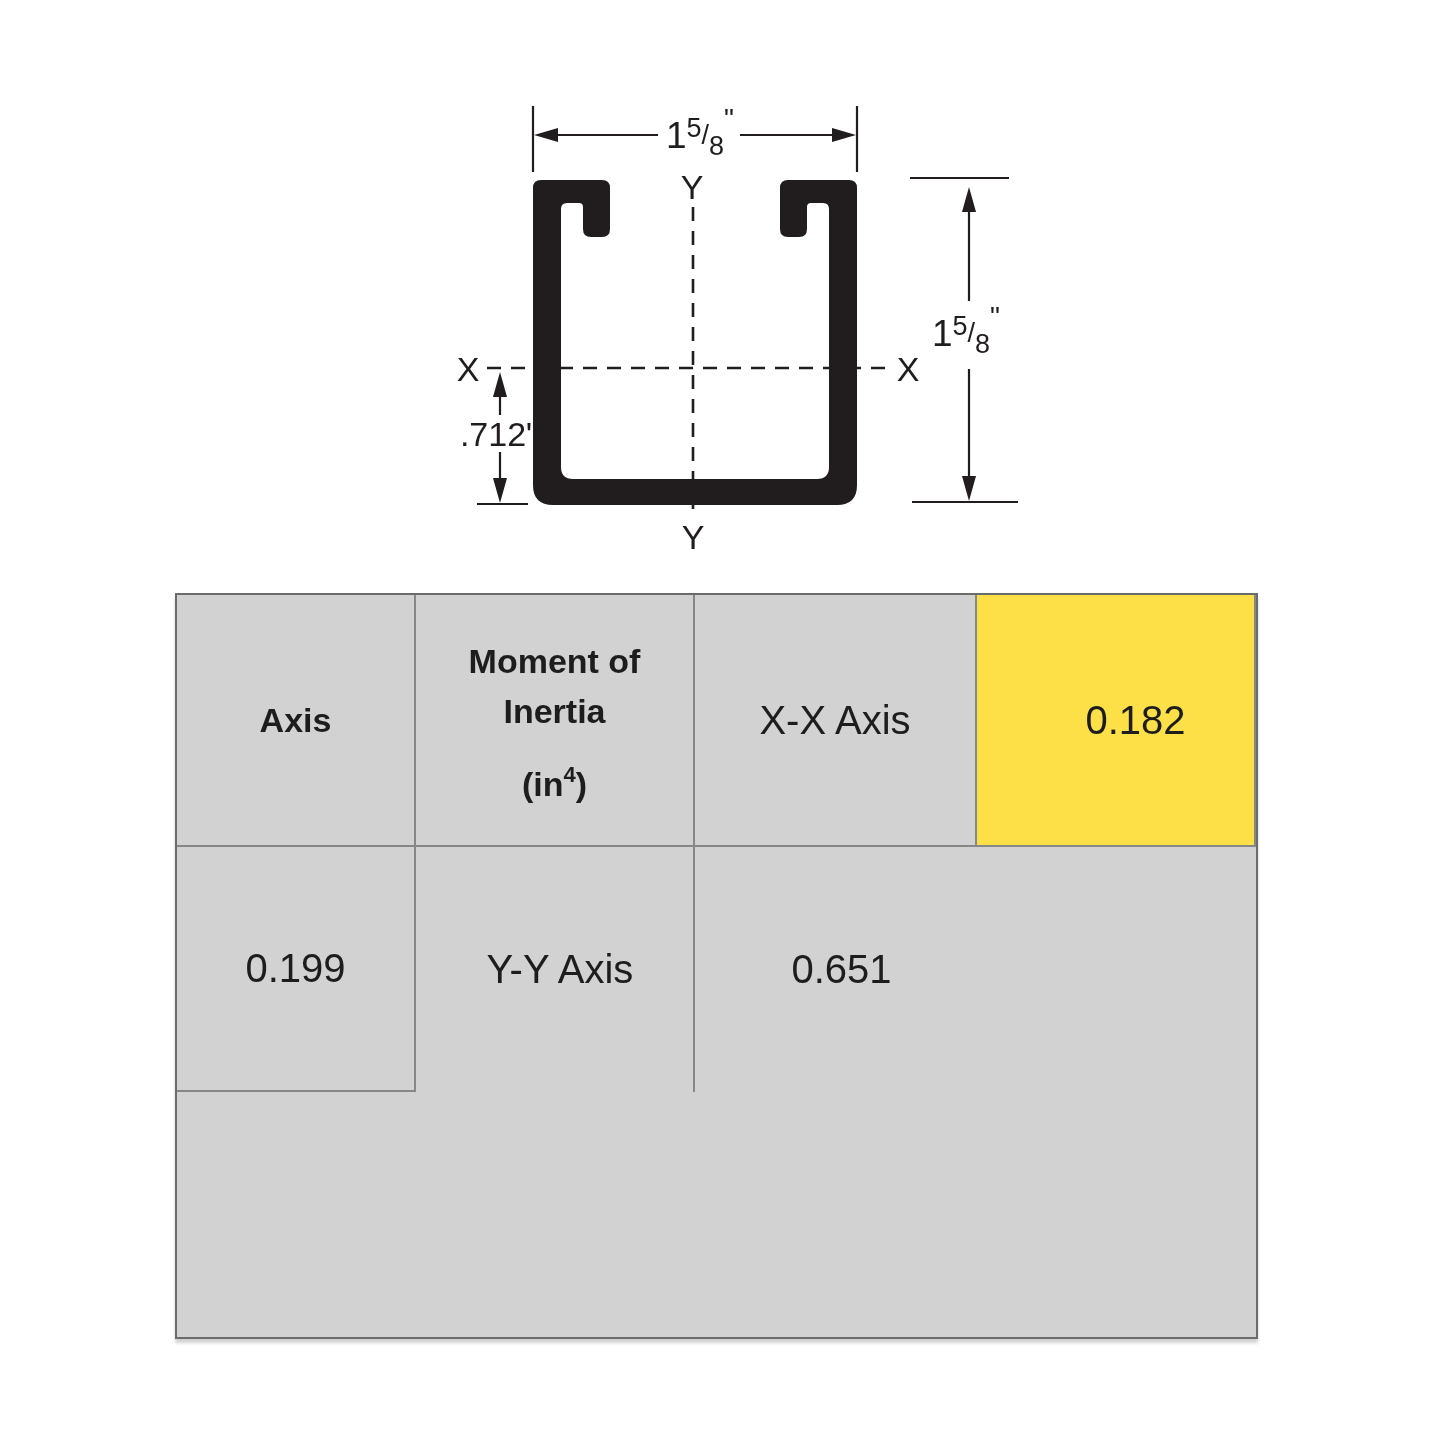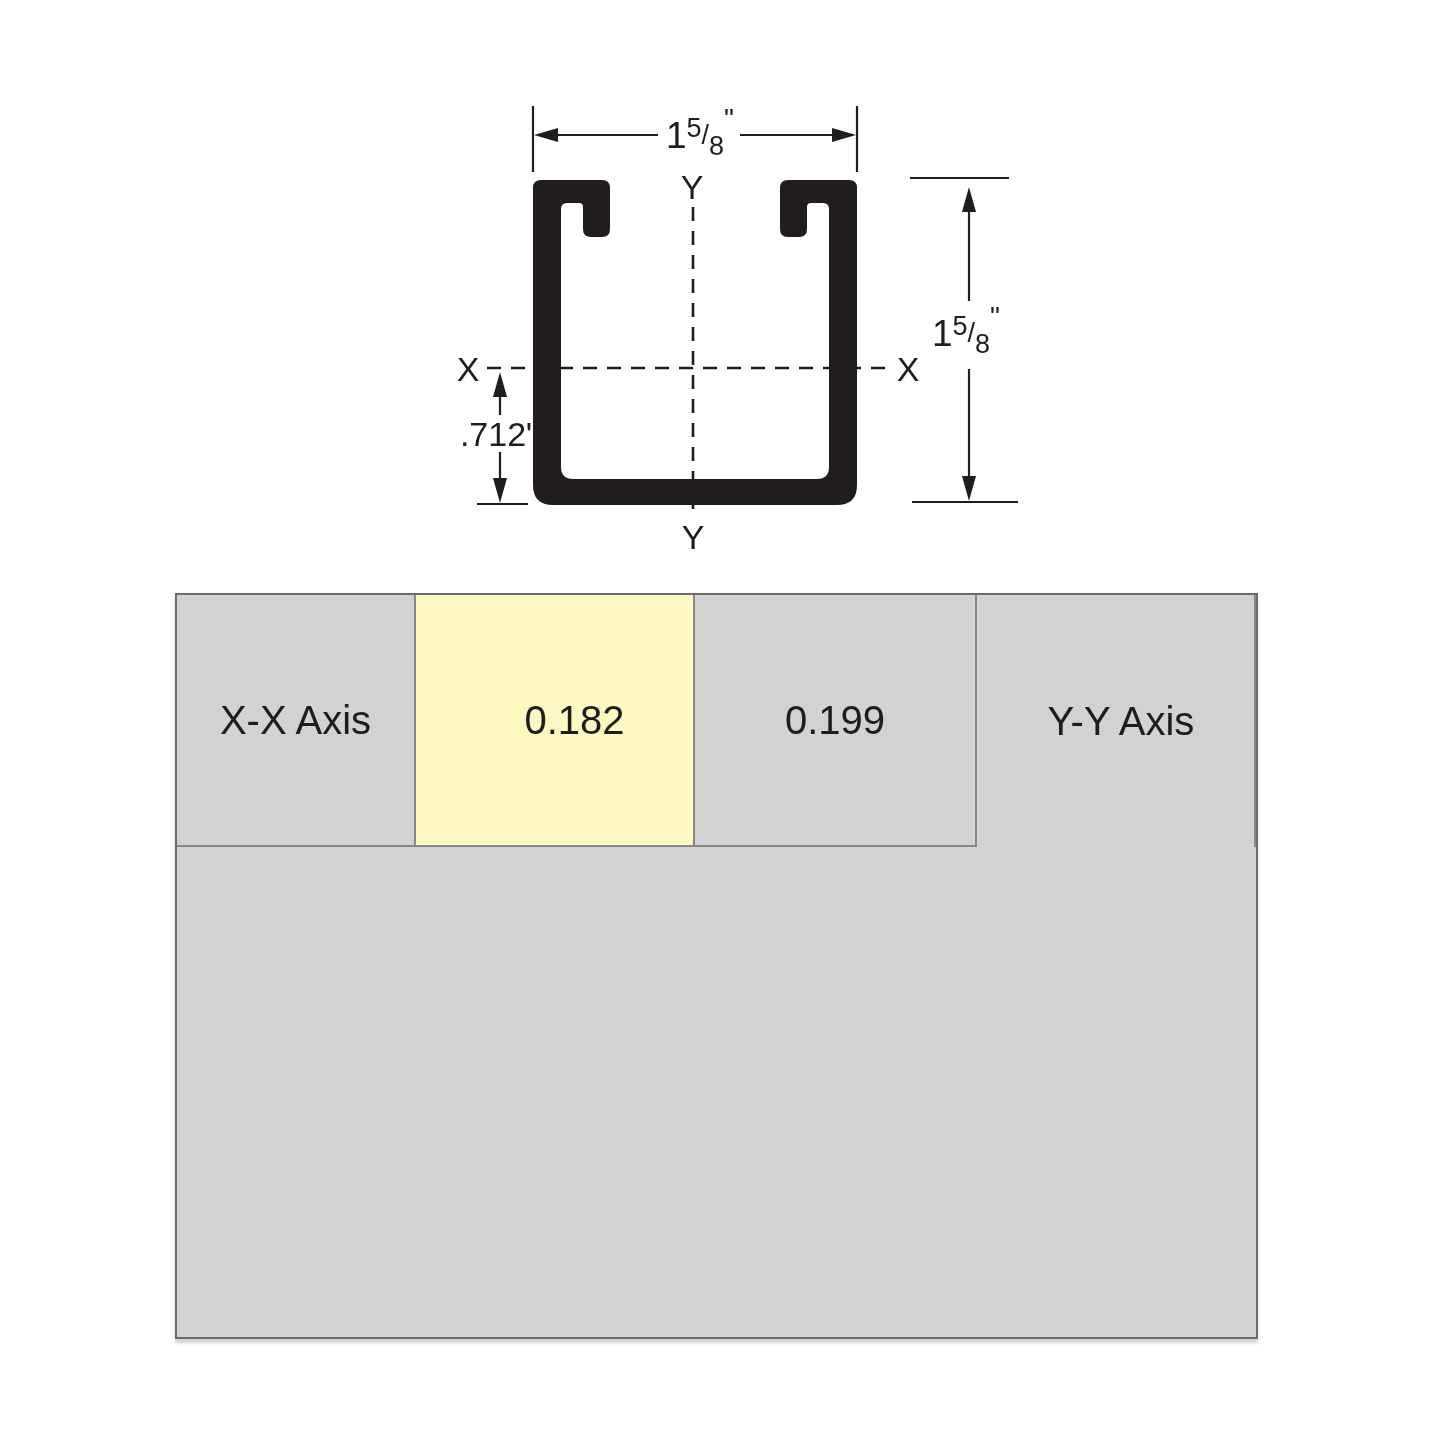--- a/index.html
+++ b/index.html
@@ -20,21 +20,21 @@
     box-shadow:0 4px 3px rgba(0,0,0,0.18);
     background:#d2d2d2;
   }
   .cell{
     display:flex;flex-direction:column;align-items:center;justify-content:center;
     border-right:2px solid #878787;border-bottom:2px solid #878787;
     background:#d2d2d2;text-align:center;box-sizing:border-box;
   }
   .cell.col-last{border-right:none;}
   .cell.row-last{border-bottom:none;margin-left:11px;}
-  .cell.bg-white{background:#fef9c3;padding-left:40px;}
+  .cell.bg-white{background:#fde047;padding-left:40px;}
   .hdr-line{font-weight:bold;font-size:34px;line-height:50px;color:#1d1d1d;}
   .hdr-unit{font-weight:bold;font-size:34px;line-height:38px;margin-top:22px;color:#1d1d1d;}
   .hdr-unit sup{font-size:22px;position:relative;top:-2px;}
   .val{font-size:40px;color:#1d1d1d;}
 
   
   .ink{stroke:#211d1e;stroke-width:2.2;fill:none;stroke-linecap:butt;}
   .ink-dash{stroke:#211d1e;stroke-width:2.6;fill:none;stroke-dasharray:14 10;}
   .ink-fill{fill:#211d1e;stroke:none;}
   .svg-lbl{font-family:"Liberation Sans",sans-serif;font-size:34px;fill:#211d1e;}
@@ -90,29 +90,40 @@
     <line class="ink" x1="500" y1="393" x2="500" y2="415"></line>
     <line class="ink" x1="500" y1="452" x2="500" y2="481"></line>
     <polygon class="ink-fill" points="500,372 493,397 507,397"></polygon>
     <polygon class="ink-fill" points="500,503 493,478 507,478"></polygon>
     <line class="ink" x1="477" y1="504" x2="528" y2="504"></line>
     <text class="svg-lbl" x="499" y="446" text-anchor="middle">.712"</text>
   </svg>
 
   <div class="props-table">
 
+    <div class="cell">
+      <div class="hdr-line">Axis</div>
+    </div>
+    <div class="cell">
+      <div class="hdr-line">Moment of</div>
+      <div class="hdr-line">Inertia</div>
+      <div class="hdr-unit"><span>(</span><span>in</span><sup>4</sup><span>)</span></div>
+    </div>
 
     <div class="cell">
       <div class="val">X-X Axis</div>
     </div>
     <div class="cell bg-white">
       <div class="val">0.182</div>
     </div>
     <div class="cell">
       <div class="val">0.199</div>
     </div>
 
     <div class="cell row-last">
       <div class="val">Y-Y Axis</div>
     </div>
+    <div class="cell row-last col-last">
+      <div class="val">0.651</div>
+    </div>
 
   </div>
 </div>
 
 </body></html>

